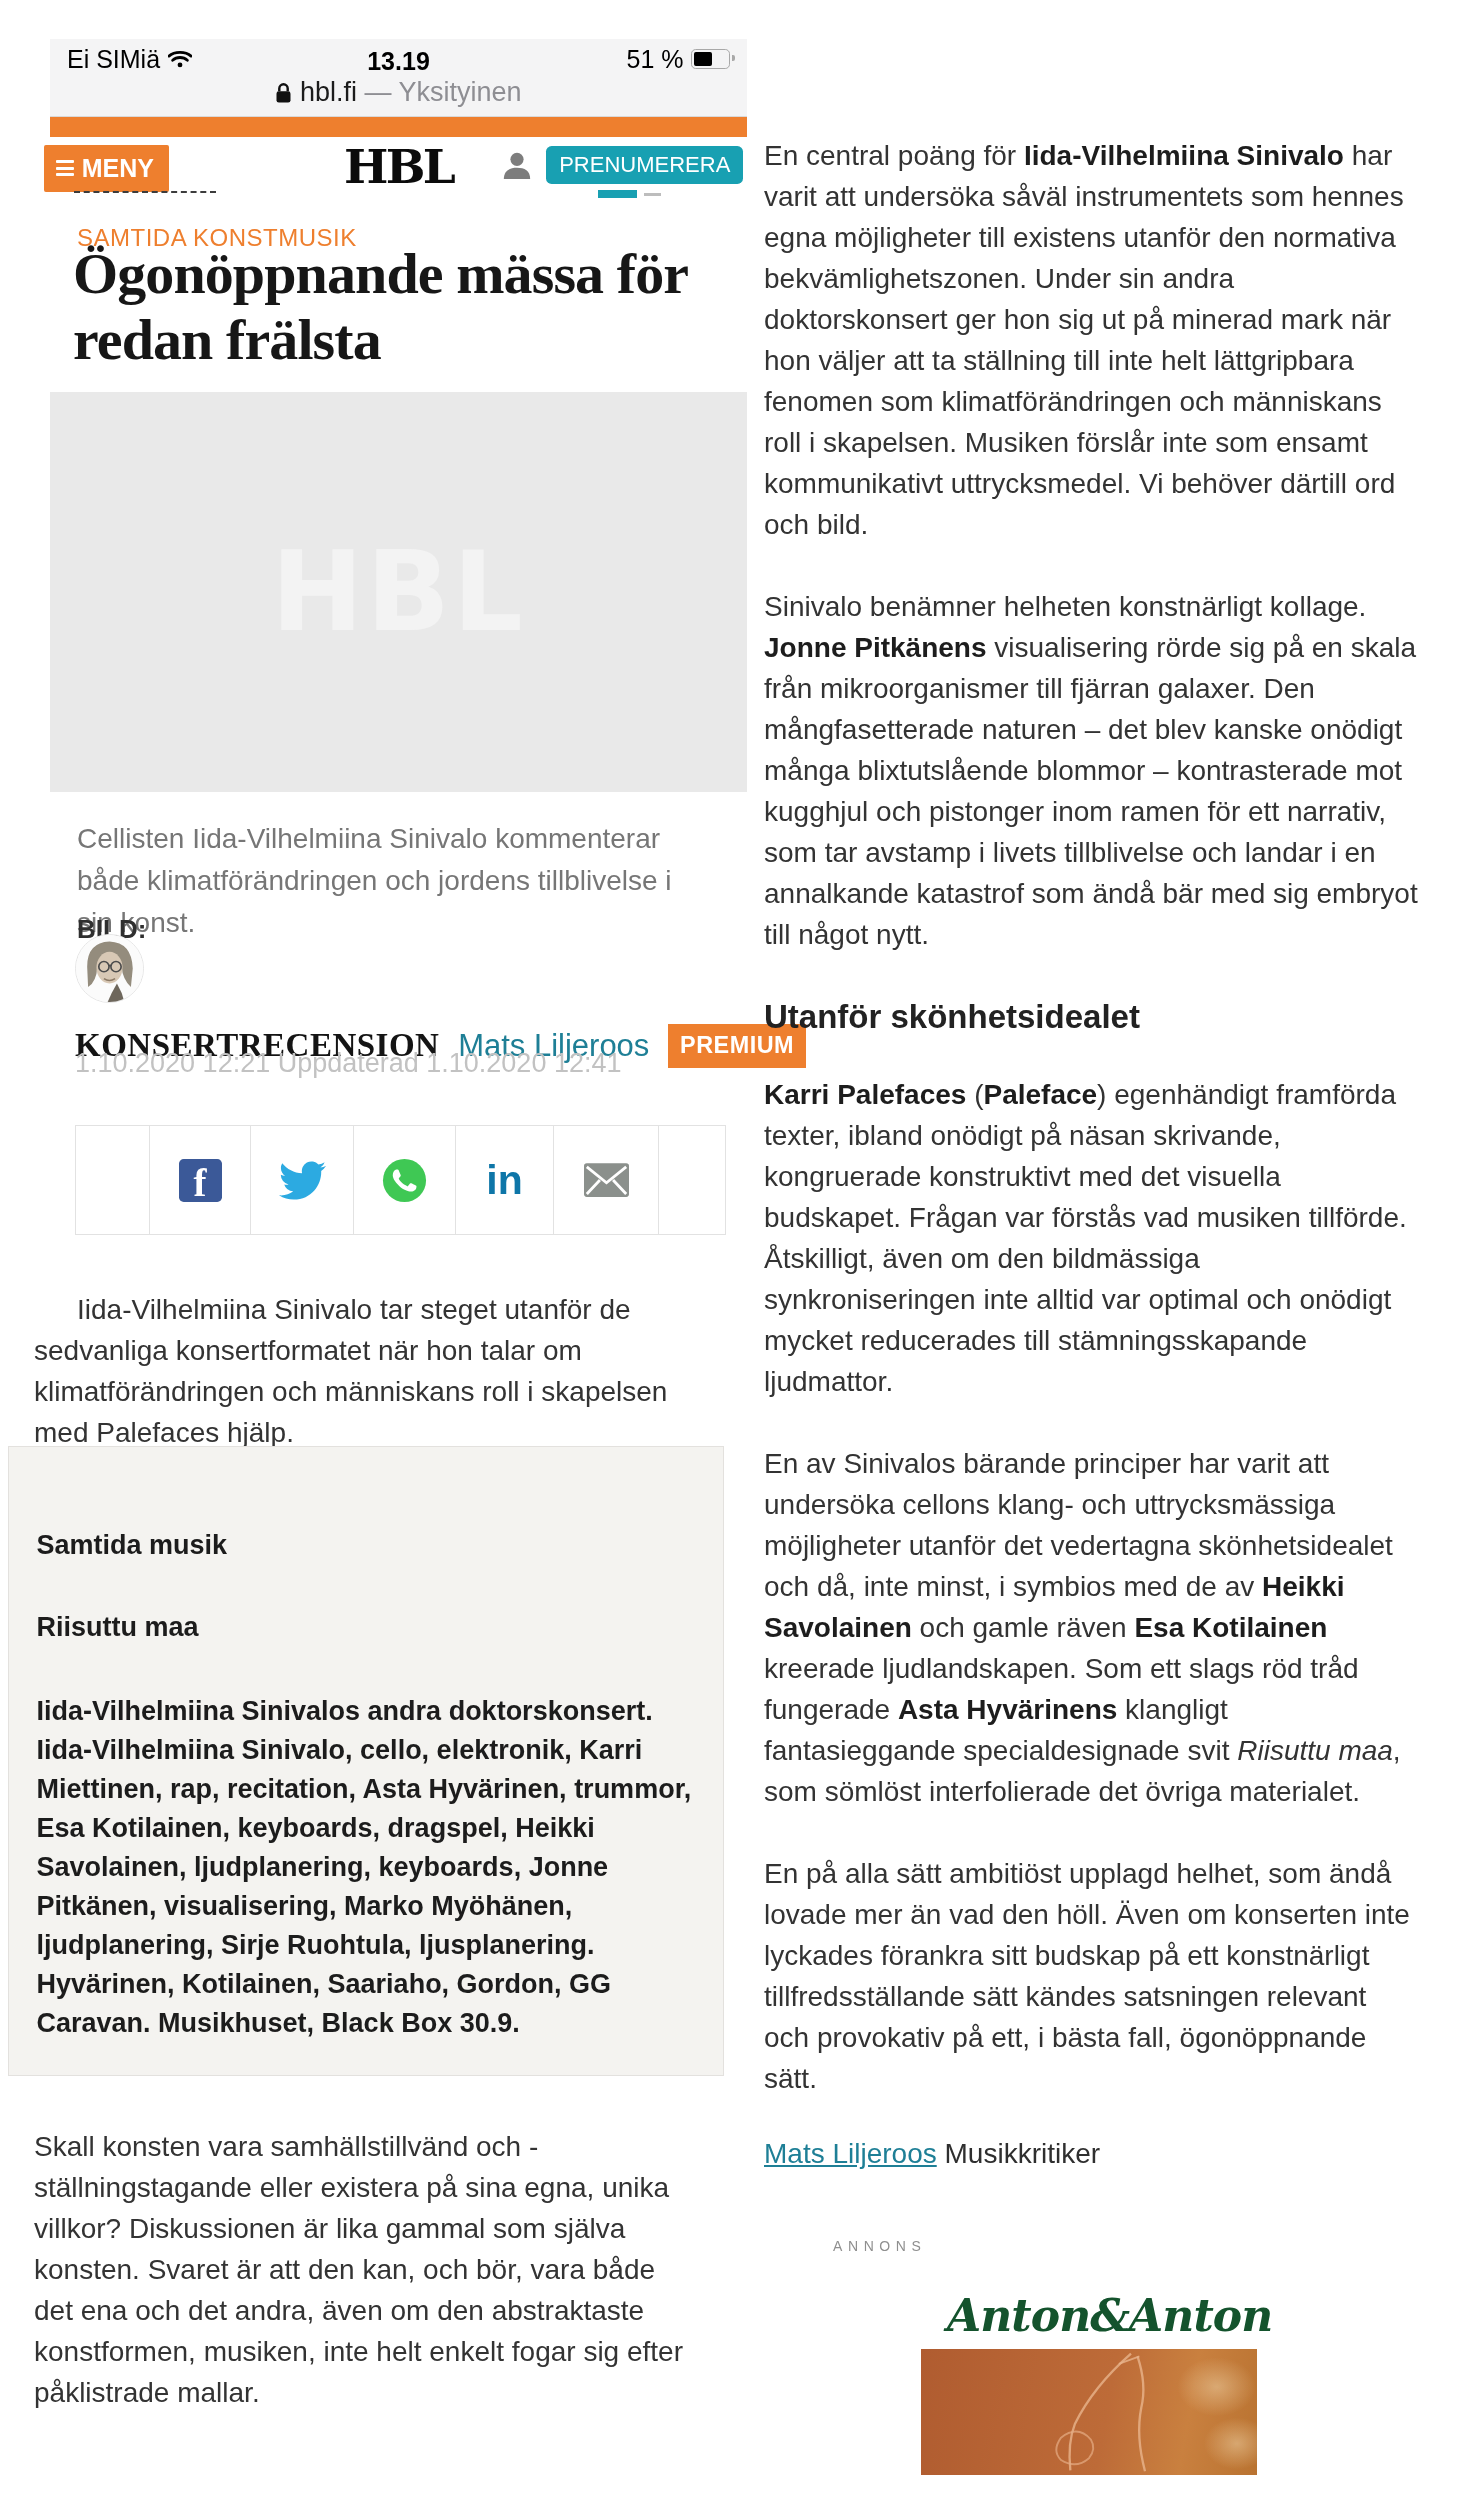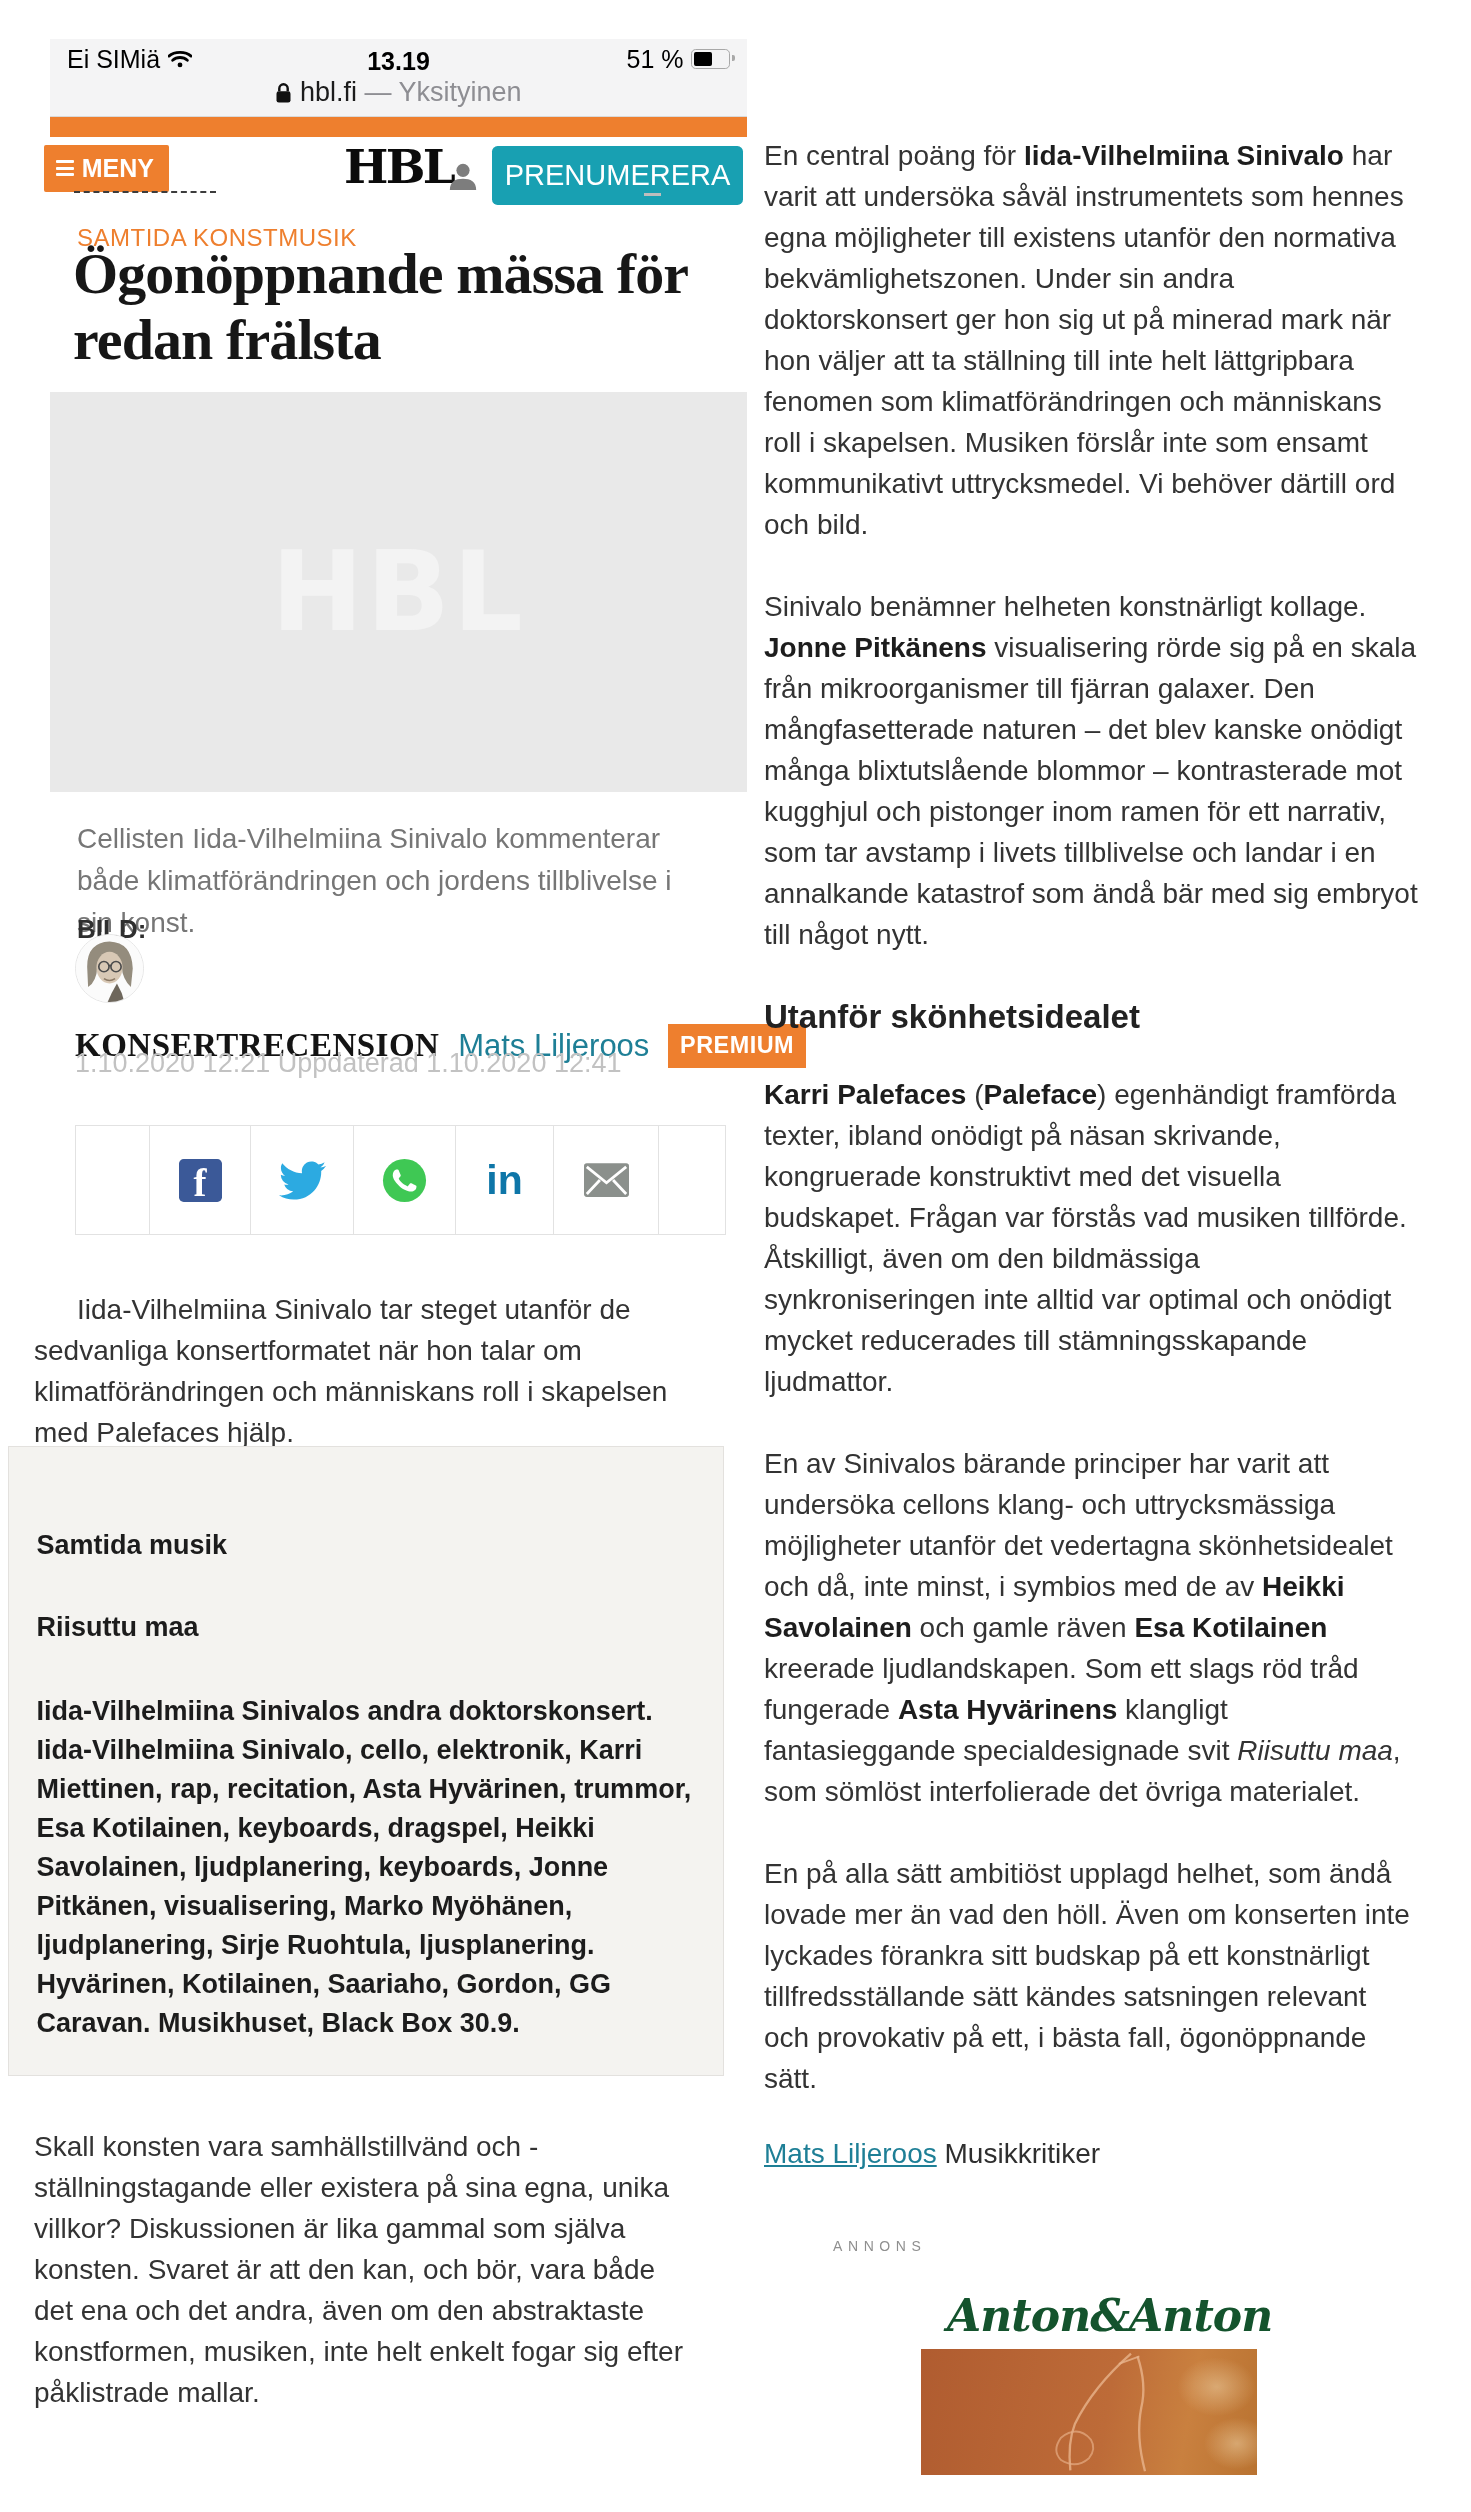--- a/index.html
+++ b/index.html
@@ -26,21 +26,21 @@
   .siteheader{position:absolute;left:50px;top:137px;width:697px;height:64px;background:#fff;}
   .menybtn{position:absolute;left:-5.6px;top:7.5px;display:flex;align-items:center;gap:7.5px;
            background:var(--brand_orange);color:#fff;font-weight:bold;font-size:25px;
            padding:9.3px 15px 9.3px 11.2px;border-radius:1.9px;border:none;}
   .burger{display:inline-block;width:18.7px;}
   .burger b{display:block;height:2.8px;background:#fff;margin:3.7px 0;border-radius:0.9px;}
   .hbllogo{position:absolute;left:0;right:0;top:1.9px;text-align:center;
            font-family:"DejaVu Serif","Liberation Serif",serif;font-weight:900;font-size:47px;
            letter-spacing:-2.8px;color:#0b0b0b;}
   .headright{position:absolute;right:3.7px;top:9.3px;display:flex;align-items:center;gap:13px;}
-  .subscribe{background:var(--teal);color:#fff;font-size:29px;padding:13px 13px;border-radius:5.6px;border:none;}
+  .subscribe{background:var(--teal);color:#fff;font-size:22px;padding:6px 13px;border-radius:5.6px;border:none;}
   .frag-dash{position:absolute;left:24px;top:54px;width:142px;border-bottom:2.8px dashed #3c3c3c;}
   .frag-teal{position:absolute;right:110px;top:53px;width:39px;height:8.4px;background:var(--teal);}
   .frag-gray{position:absolute;right:86px;top:56px;width:17px;height:2.8px;background:#bdbdbd;}
   
   .kicker{position:absolute;left:77px;top:224px;color:var(--brand_orange);font-weight:normal;
           font-size:24px;letter-spacing:0.5px;}
   .headline{position:absolute;left:73px;top:241px;width:645px;
             font-family:Liberation Serif, serif;font-weight:bold;font-size:58px;line-height:1.13;
             letter-spacing:-0.9px;color:var(--headline_ink);}
   .mainimg{position:absolute;left:50px;top:392px;width:697px;height:400px;background:var(--placeholder_bg);

